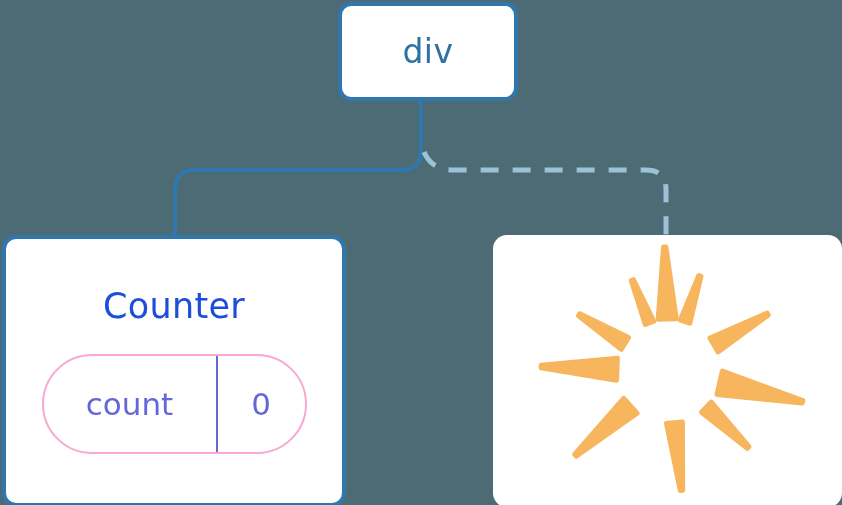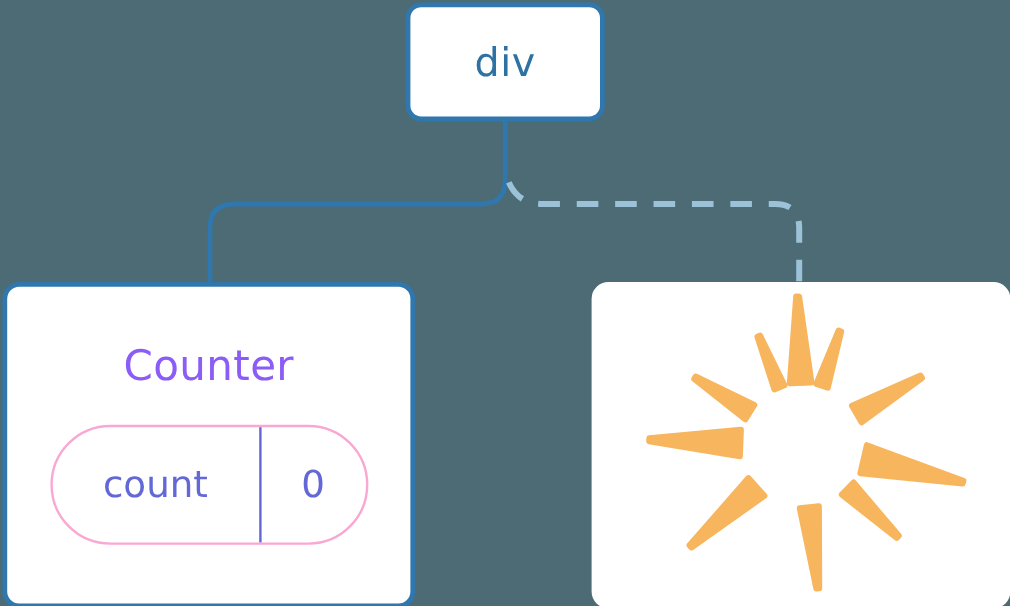--- a/index.html
+++ b/index.html
@@ -34,21 +34,21 @@
     background: #ffffff;
     box-sizing: border-box;
   }
   .node.bordered {
     border: 4px solid #2f77ad;
   }
 
   #node-div {
     left: 338px;
     top: 2px;
-    width: 166px;
+    width: 180px;
     height: 99px;
     border-radius: 13px;
     display: flex;
     align-items: center;
     justify-content: center;
   }
   .node-title-div {
     font-size: 33px;
     color: #2e72a4;
     letter-spacing: 0.5px;
@@ -61,21 +61,21 @@
     width: 344px;
     height: 272px;
     border-radius: 14px 14px 14px 14px;
     display: flex;
     flex-direction: column;
     align-items: center;
   }
   .node-title-counter {
     margin-top: 50px;
     font-size: 35px;
-    color: #8b5cf6;
+    color: #1d4ed8;
     line-height: 1;
     letter-spacing: 0.3px;
   }
 
   
   .state-pill {
     margin-top: 30px;
     width: 265px;
     height: 100px;
     border: 2px solid #f9a8d4;

